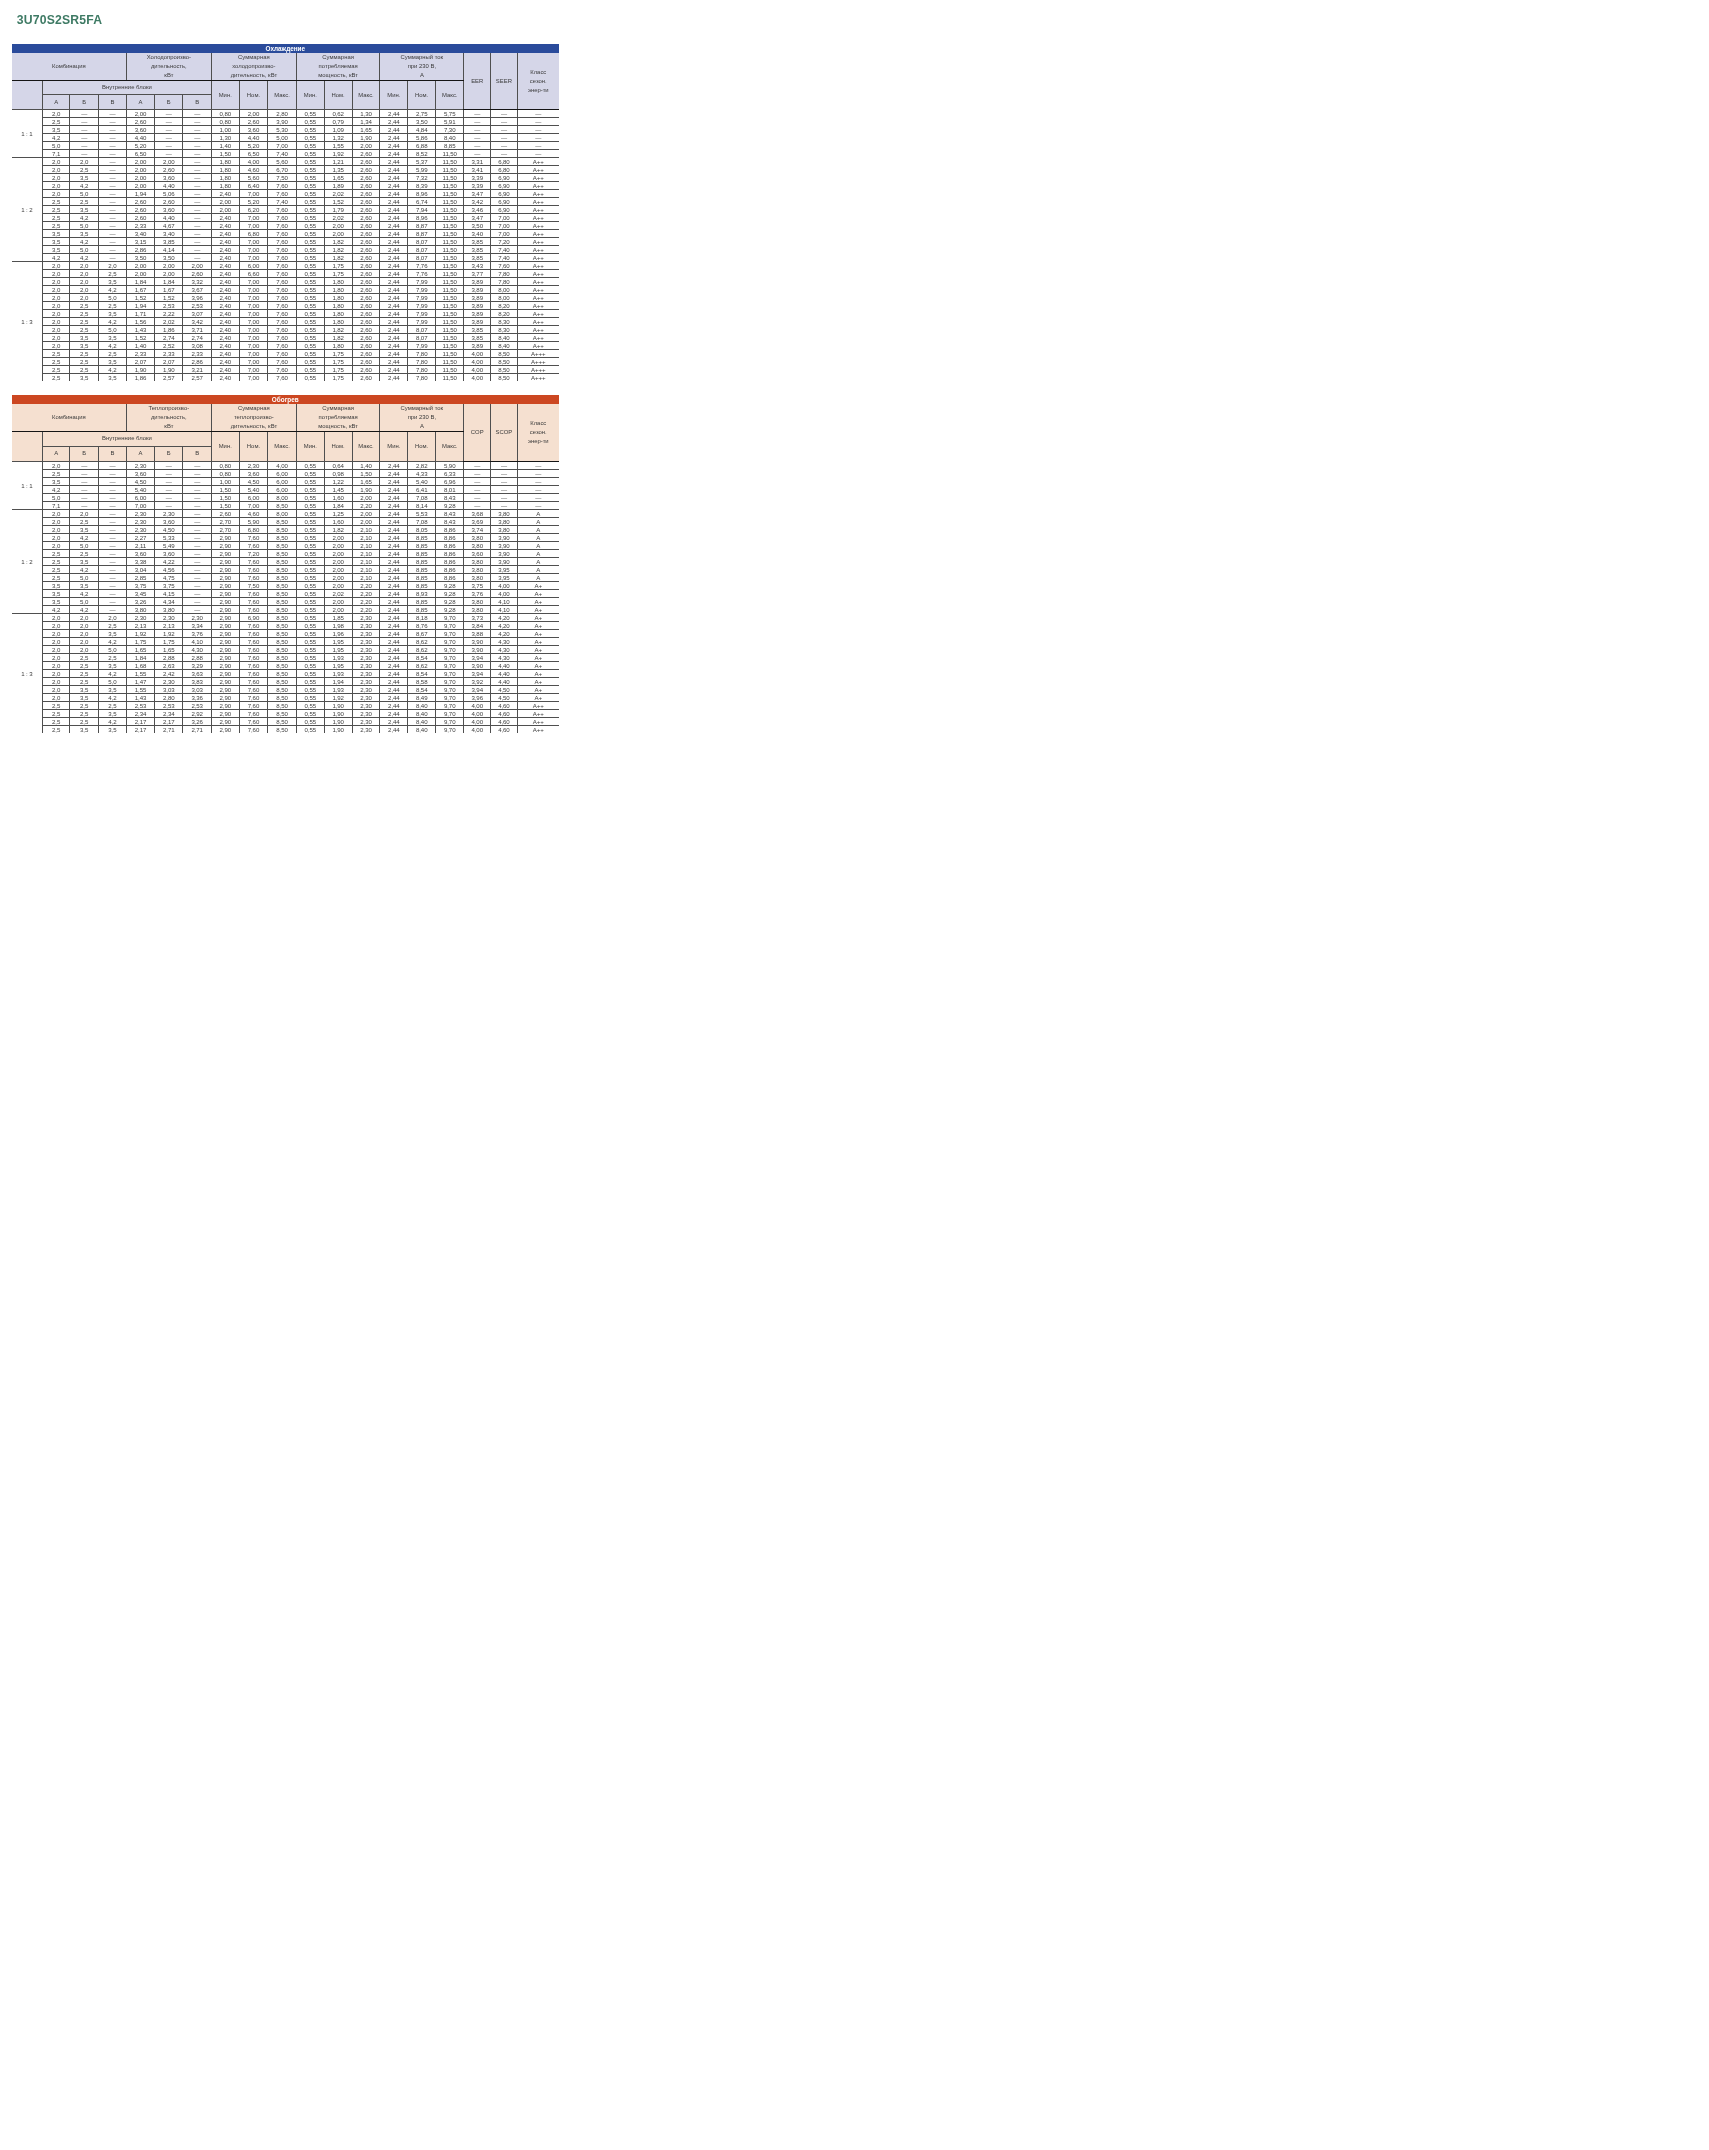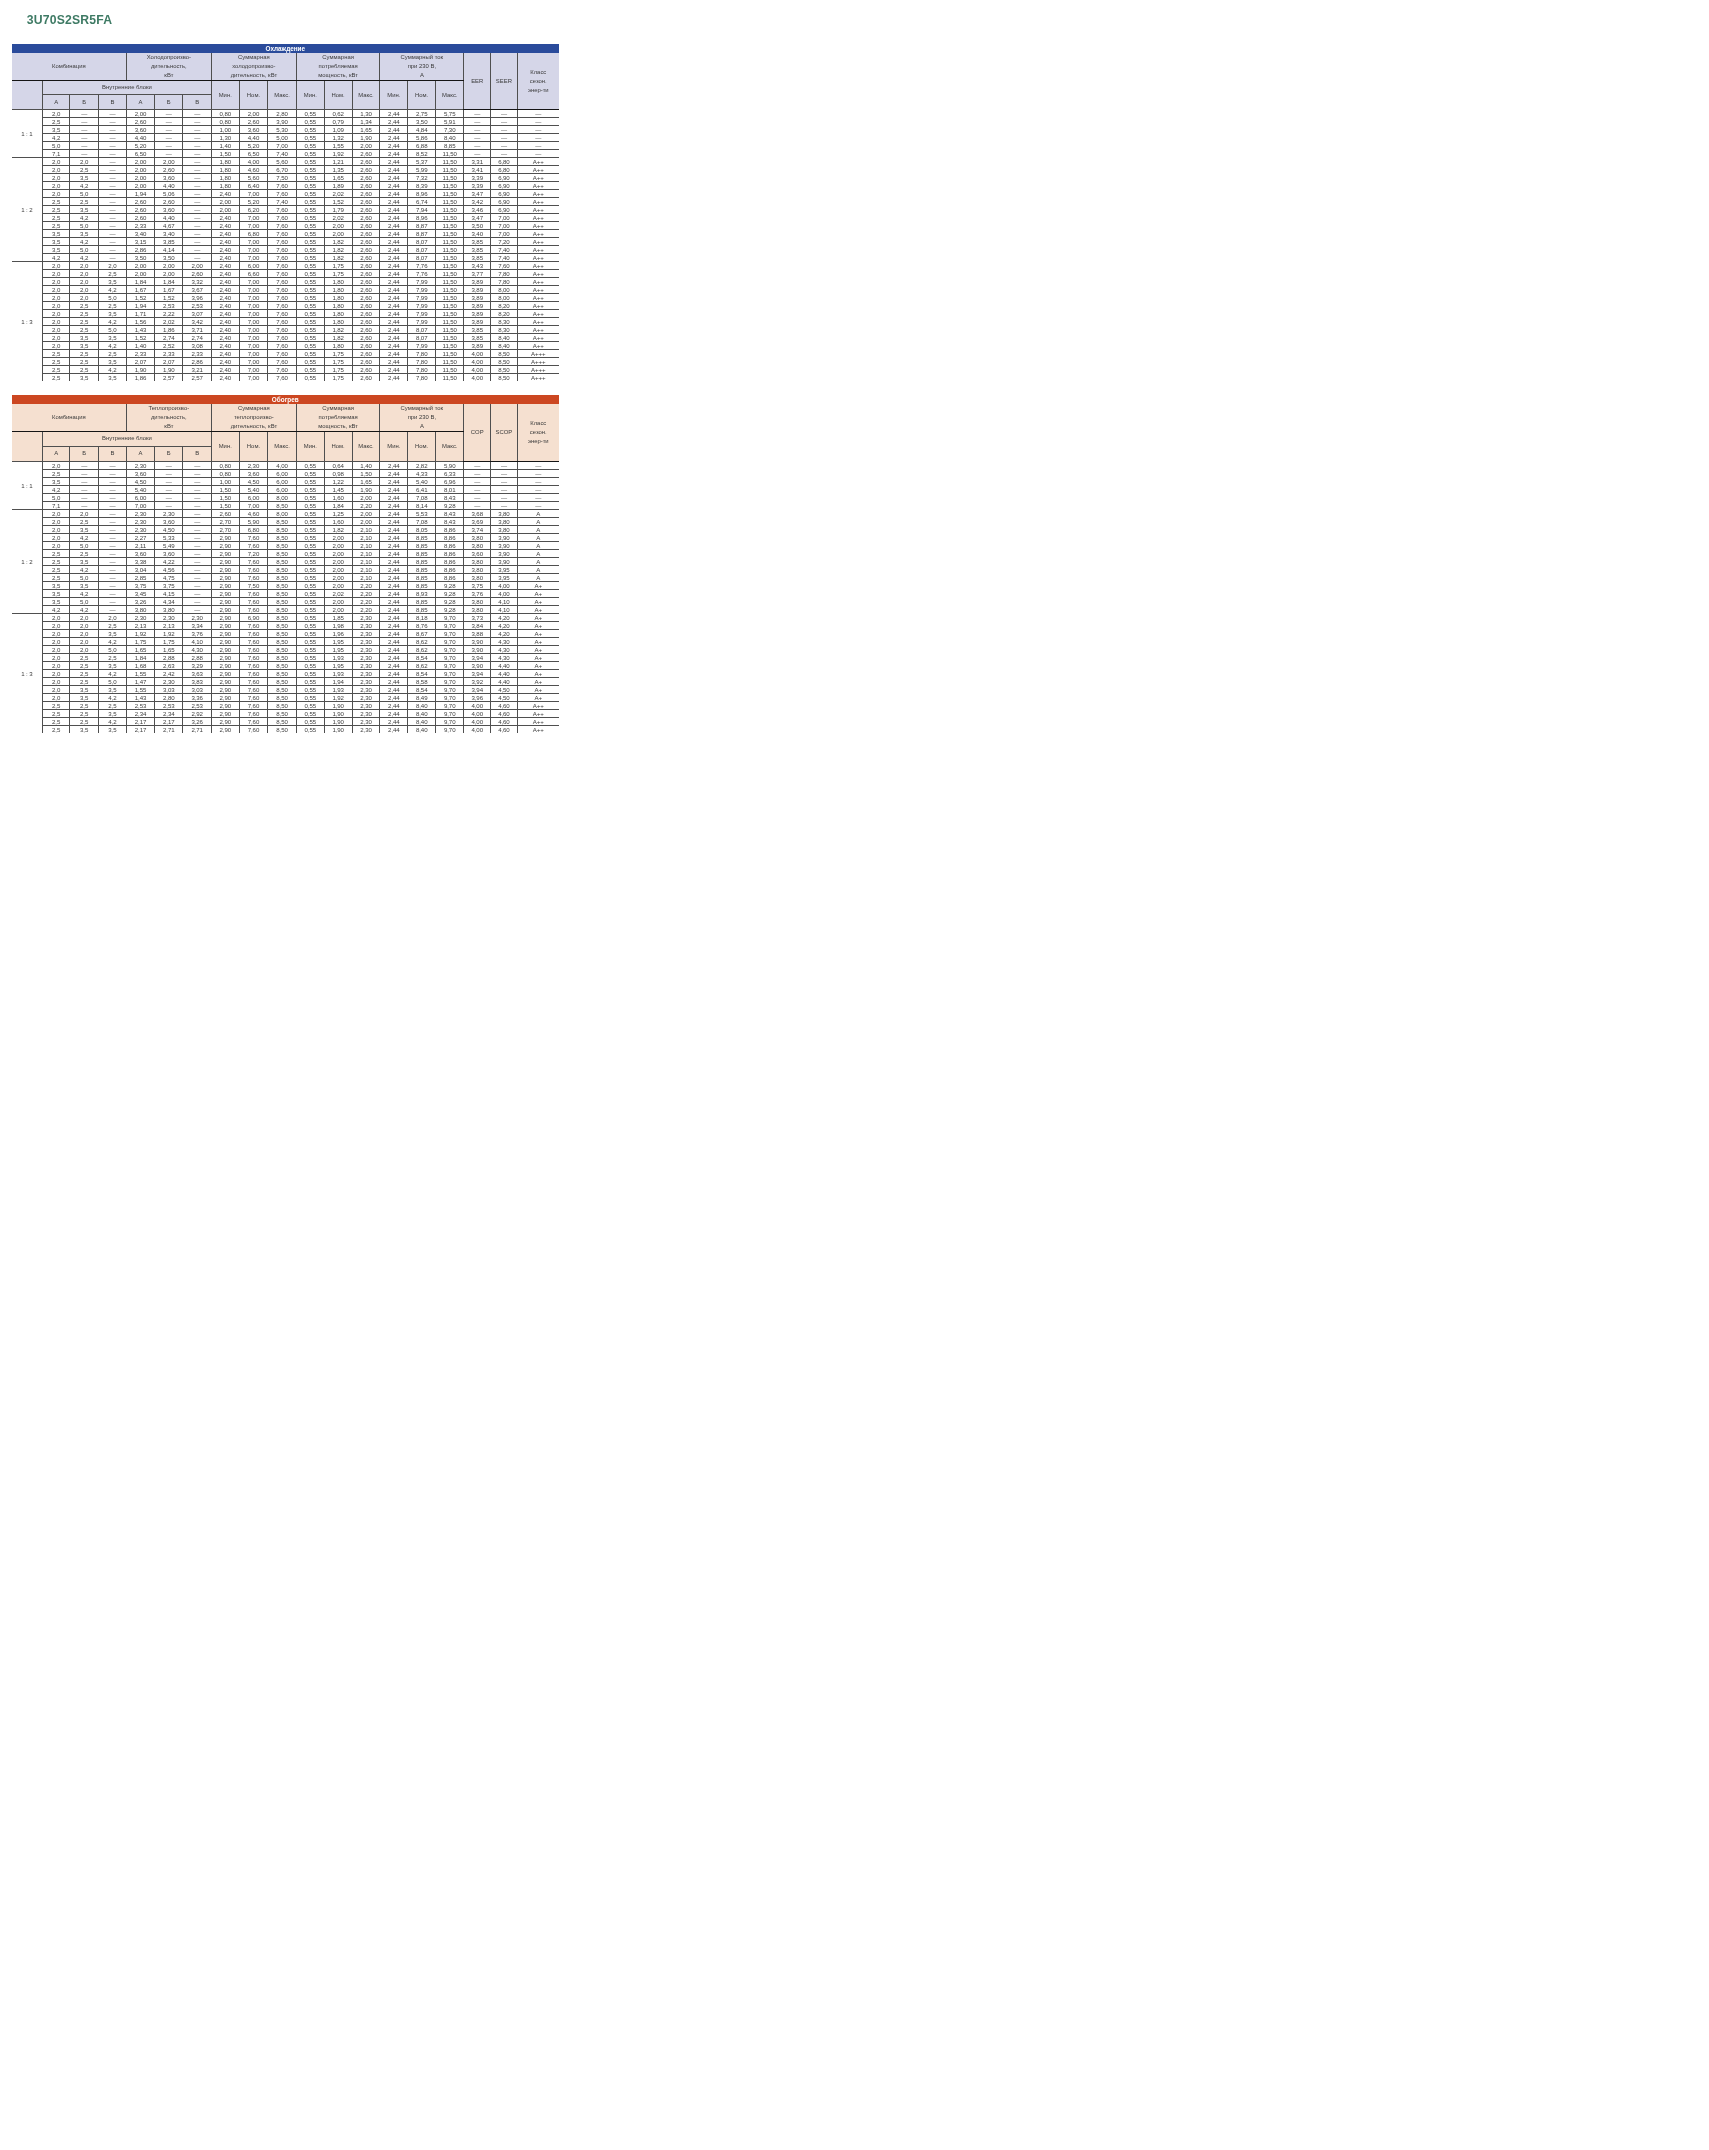--- a/index.html
+++ b/index.html
@@ -1,18 +1,18 @@
 <!DOCTYPE html>
 <html style="font-size:7.5px"><head>
 <meta charset="utf-8">
 <style>
   html,body{margin:0;padding:0;background:#fff;}
   body{font-family:"Liberation Sans", sans-serif;color:#3c3c3c;width:570px;}
   .page{padding:13px 11.3px 14px 11.8px;}
-  .model-title{color:#3e7a64;font-size:12.2px;font-weight:bold;letter-spacing:0.2px;margin:0 0 17px 15px;}
+  .model-title{color:#3e7a64;font-size:12.2px;font-weight:bold;letter-spacing:0.2px;margin:0 0 17px 5px;}
   .spec{width:547px;}
   .banner{height:9px;line-height:9px;text-align:center;color:#fff;font-weight:bold;font-size:6.4px;}
   .banner.cool{background:#2a4b9b;}
   .banner.heat{background:#cc4721;}
   table{border-collapse:collapse;width:100%;table-layout:fixed;border-style:hidden;}
   th,td{border:0.5px solid #4f4f4f;padding:0 0.5px;text-align:center;vertical-align:middle;
         font-size:6.1px;font-weight:normal;line-height:1.15;overflow:hidden;}
   table.cool thead th{background:#d5d6e8;}
   table.heat thead th{background:#f5e0d0;}
   thead th{font-size:5.9px;color:#3a3a3a;}

